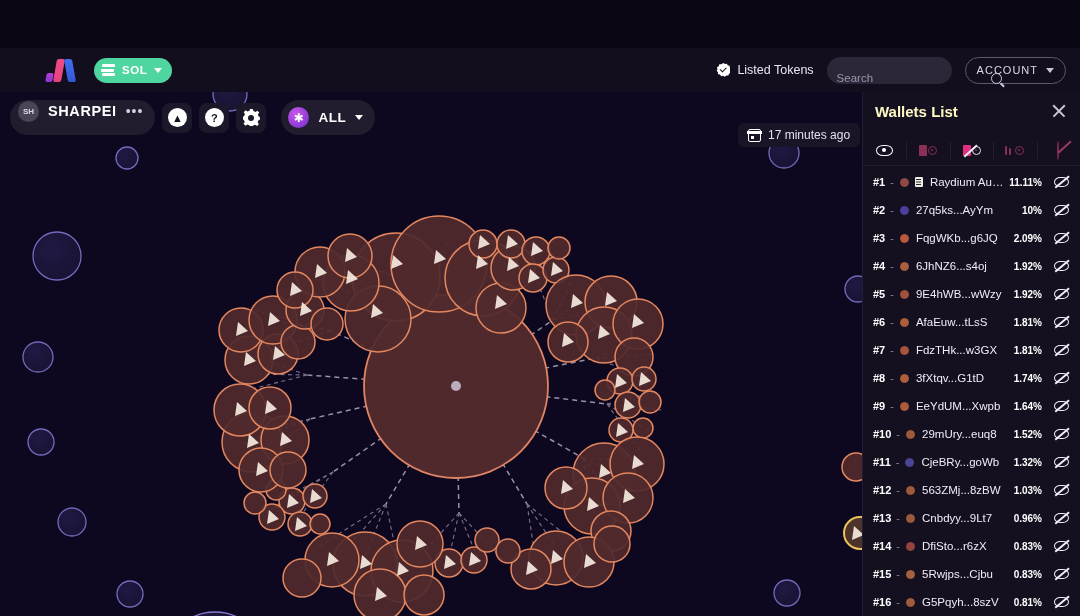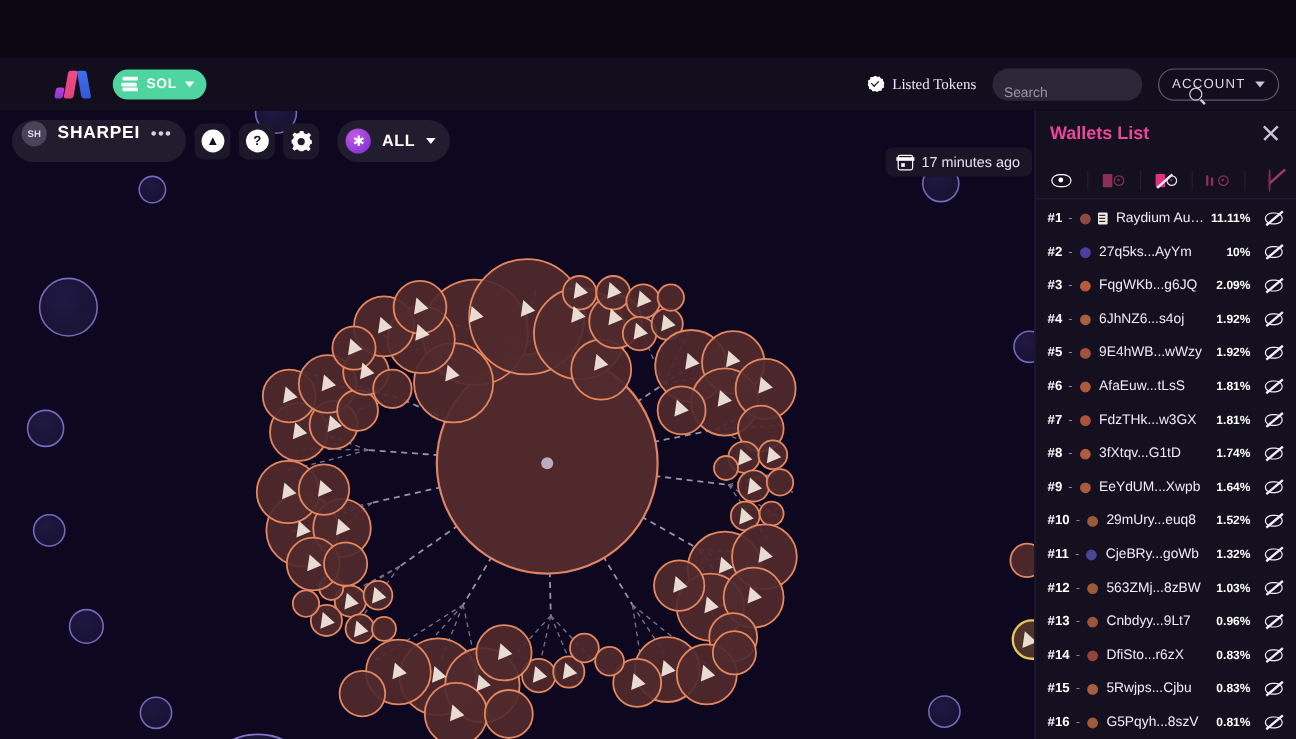--- a/index.html
+++ b/index.html
@@ -51,21 +51,21 @@
   .sol-glyph span:nth-child(3) { width: 13px; margin-left: 1px; }
   .chain-pill .lbl { font-size: 11.5px; font-weight: 700; color: #fff; letter-spacing: .6px; }
   .caret-d { width: 0; height: 0; border-left: 4px solid transparent; border-right: 4px solid transparent; border-top: 5px solid #fff; }
 
   .topbar-right {
     margin-left: auto; margin-right: 14px;
     display: flex; align-items: center; gap: 13px;
   }
   .listed {
     display: flex; align-items: center; gap: 7px;
-    font-size: 12.5px; color: #e9e6f2; cursor: pointer; font-family: Liberation Serif, serif;
+    font-size: 12.5px; color: #e9e6f2; cursor: pointer;
   }
   .verif-badge {
     width: 14px; height: 14px; background: #fff;
     clip-path: polygon(50% 0%,61% 8%,75% 5%,82% 17%,95% 20%,96% 34%,106% 44%,99% 56%,103% 70%,90% 77%,86% 90%,72% 90%,60% 98%,48% 91%,34% 95%,26% 83%,12% 80%,11% 66%,2% 56%,8% 44%,4% 30%,17% 23%,21% 9%,35% 9%);
     position: relative;
   }
   .verif-badge::after {
     content: ""; position: absolute; left: 3.5px; top: 4px;
     width: 5px; height: 2.5px; border-left: 1.8px solid #17121f; border-bottom: 1.8px solid #17121f;
     transform: rotate(-45deg);
@@ -179,21 +179,21 @@
     width: 218px; height: 572px;
     background: #141020;
     border-left: 1px solid #231d33;
     z-index: 38;
     display: flex; flex-direction: column;
   }
   .panel-head {
     height: 38px; padding: 0 12px;
     display: flex; align-items: center; justify-content: space-between;
   }
-  .panel-title { font-size: 15px; font-weight: 700; color: #ec4899; }
+  .panel-title { font-size: 15px; font-weight: 700; color: #fef9c3; }
   .close-x {
     width: 18px; height: 18px; position: relative; cursor: pointer;
   }
   .close-x::before, .close-x::after {
     content:""; position:absolute; left:1px; top:8px; width:16px; height:1.6px; background:#c9c4d8;
   }
   .close-x::before { transform: rotate(45deg); }
   .close-x::after { transform: rotate(-45deg); }
 
   .wsearch-wrap { position: relative; margin: 2px 8px 0 8px; height: 32px; }

